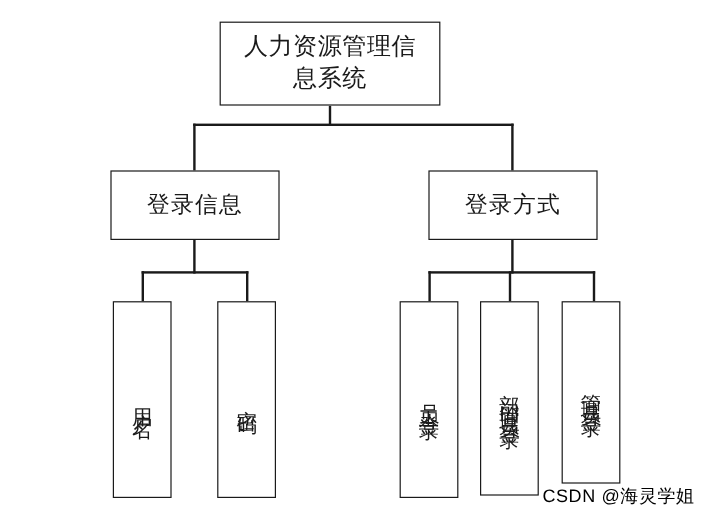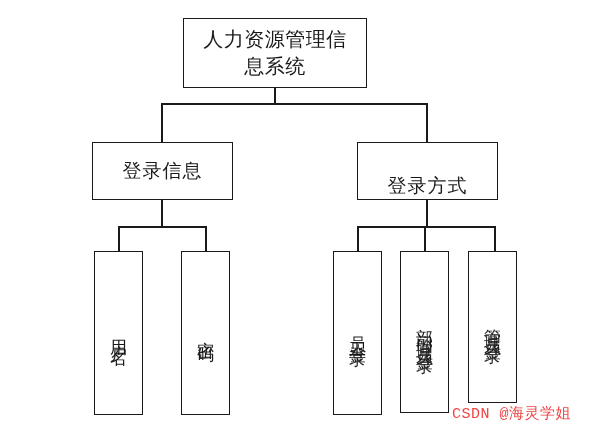--- a/index.html
+++ b/index.html
@@ -50,21 +50,21 @@
 
   
   .node-l2 {
     top: 142px;
     width: 141px;
     height: 58px;
     font-size: 19px;
     letter-spacing: 1px;
   }
   .node-l2.left  { left: 92px; }
-  .node-l2.right { left: 357px; align-items: flex-end; }
+  .node-l2.right { left: 357px; }
 
   
   .node-l3 {
     top: 251px;
     width: 49px;
     font-size: 17px;
     writing-mode: vertical-rl;
     text-orientation: upright;
     letter-spacing: 5px;
     line-height: 1.0;
@@ -111,25 +111,25 @@
   .c-rb-drop-1 { left: 357px; top: 226px; height: 26px; }
   .c-rb-drop-2 { left: 424px; top: 226px; height: 26px; }
   .c-rb-drop-3 { left: 494px; top: 226px; height: 26px; }
 
   
   .watermark {
     position: absolute;
     left: 452px;
     top: 404px;
     font-size: 15px;
-    color: #ef4444;
+    color: #000000;
     letter-spacing: 0.5px;
     white-space: nowrap;
     z-index: 3;
-    font-family: Liberation Mono, monospace;
+    font-family: Liberation Sans, sans-serif;
   }
 </style>
 </head>
 <body>
 
 <div id="diagram">
 
   <div class="ln ln-v c-root-stem"></div>
   <div class="ln ln-h c-l2-bus"></div>
   <div class="ln ln-v c-l2-drop-l"></div>

